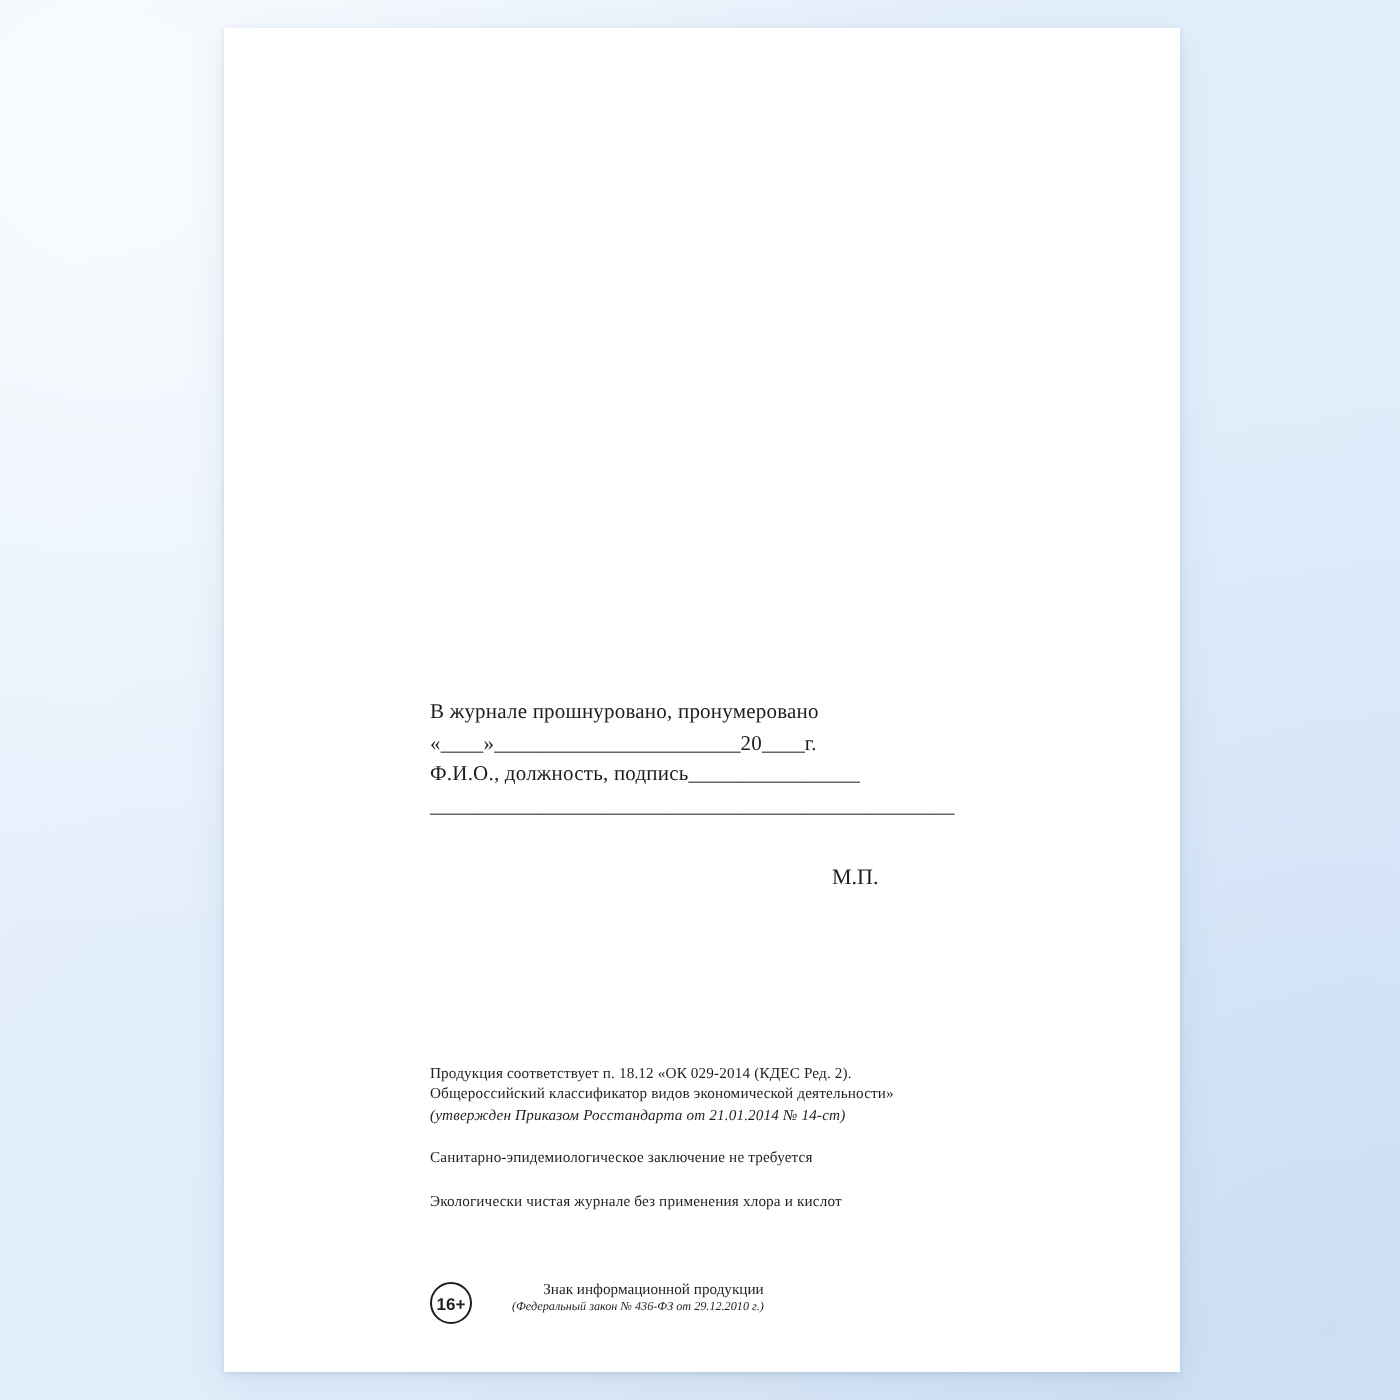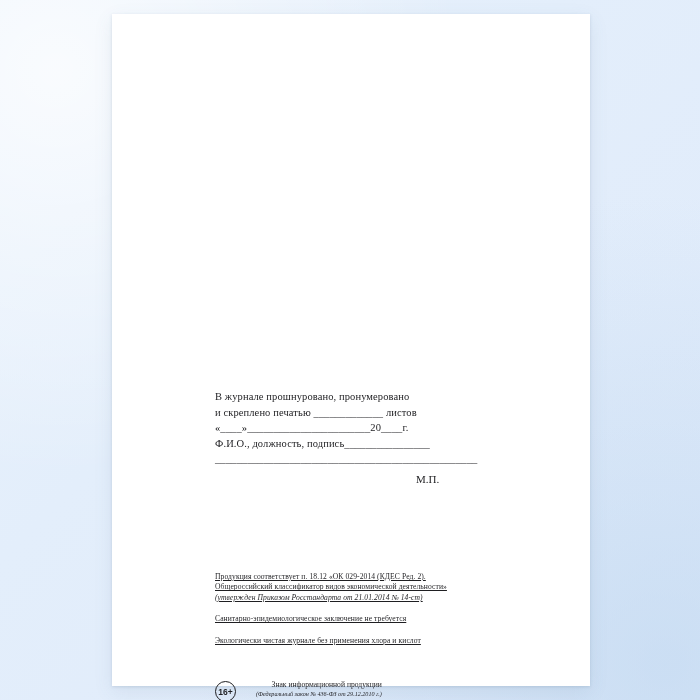--- a/index.html
+++ b/index.html
@@ -34,21 +34,20 @@
     left: 112px;
     top: 14px;
     width: 478px;
     height: 672px;
     background: #ffffff;
     box-shadow: 0 1px 3px rgba(80,110,140,0.18), 0 6px 18px rgba(80,110,140,0.10);
   }
   .page-inner {
     position: absolute;
     inset: 0;
-    margin-top: 40px;
   }
 
   
   .cert-block {
     position: absolute;
     left: 103px;
     top: 335px;
     width: 330px;
     font-size: 10.5px;
     line-height: 15.5px;
@@ -66,21 +65,20 @@
     color: #1d1d20;
   }
 
   
   .legal {
     position: absolute;
     left: 103px;
     top: 518px;
     width: 340px;
     color: #1f1f22;
-    text-decoration: underline;
   }
   .legal p {
     margin: 0;
     font-size: 7.6px;
     line-height: 10.4px;
     letter-spacing: 0.01em;
   }
   .legal .grp {
     margin-bottom: 11px;
   }
@@ -125,21 +123,20 @@
 </style>
 </head>
 <body>
 
 <div class="scene">
   <div class="page">
     <div class="page-inner">
 
       <div class="cert-block">
         <div class="cert-line">В журнале прошнуровано, пронумеровано</div>
-        <div class="cert-line">и скреплено печатью _____________ листов</div>
         <div class="cert-line">«____»_______________________20____г.</div>
         <div class="cert-line">Ф.И.О., должность, подпись________________</div>
         <div class="cert-line">_________________________________________________</div>
       </div>
 
       <div class="mp">М.П.</div>
 
       <div class="legal">
         <div class="grp">
           <p>Продукция соответствует п. 18.12 «ОК 029-2014 (КДЕС Ред. 2).</p>

